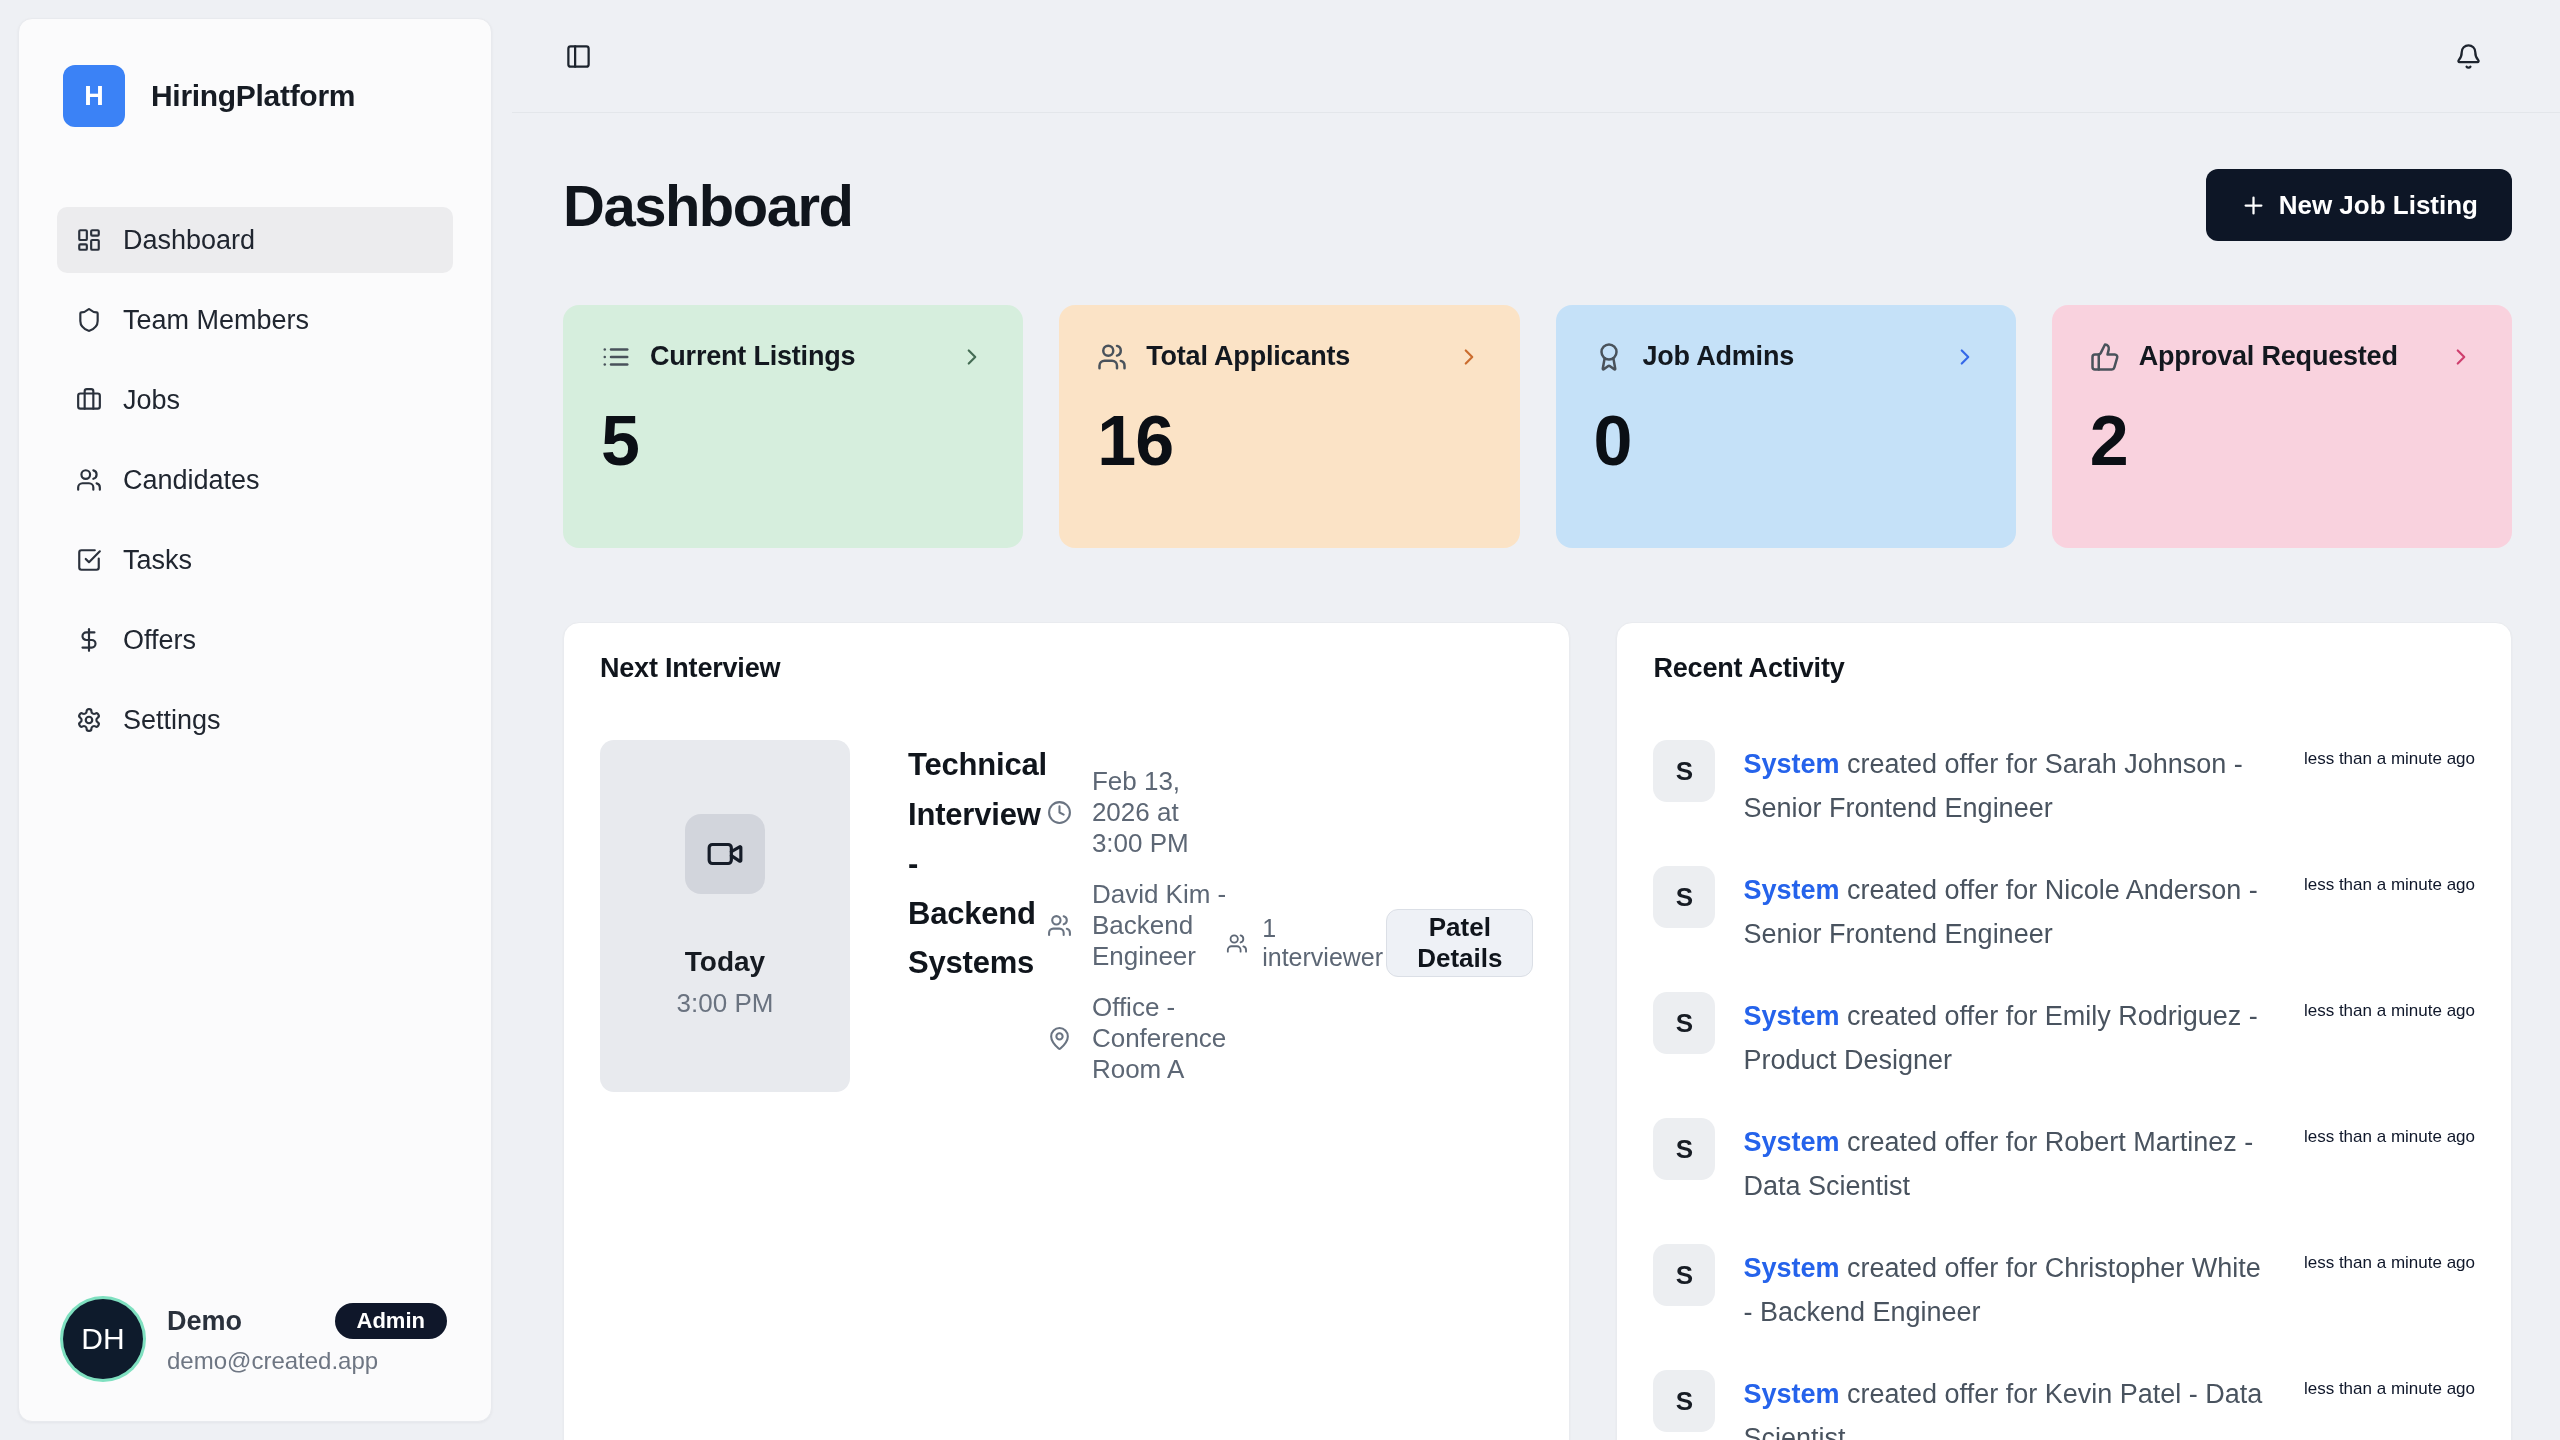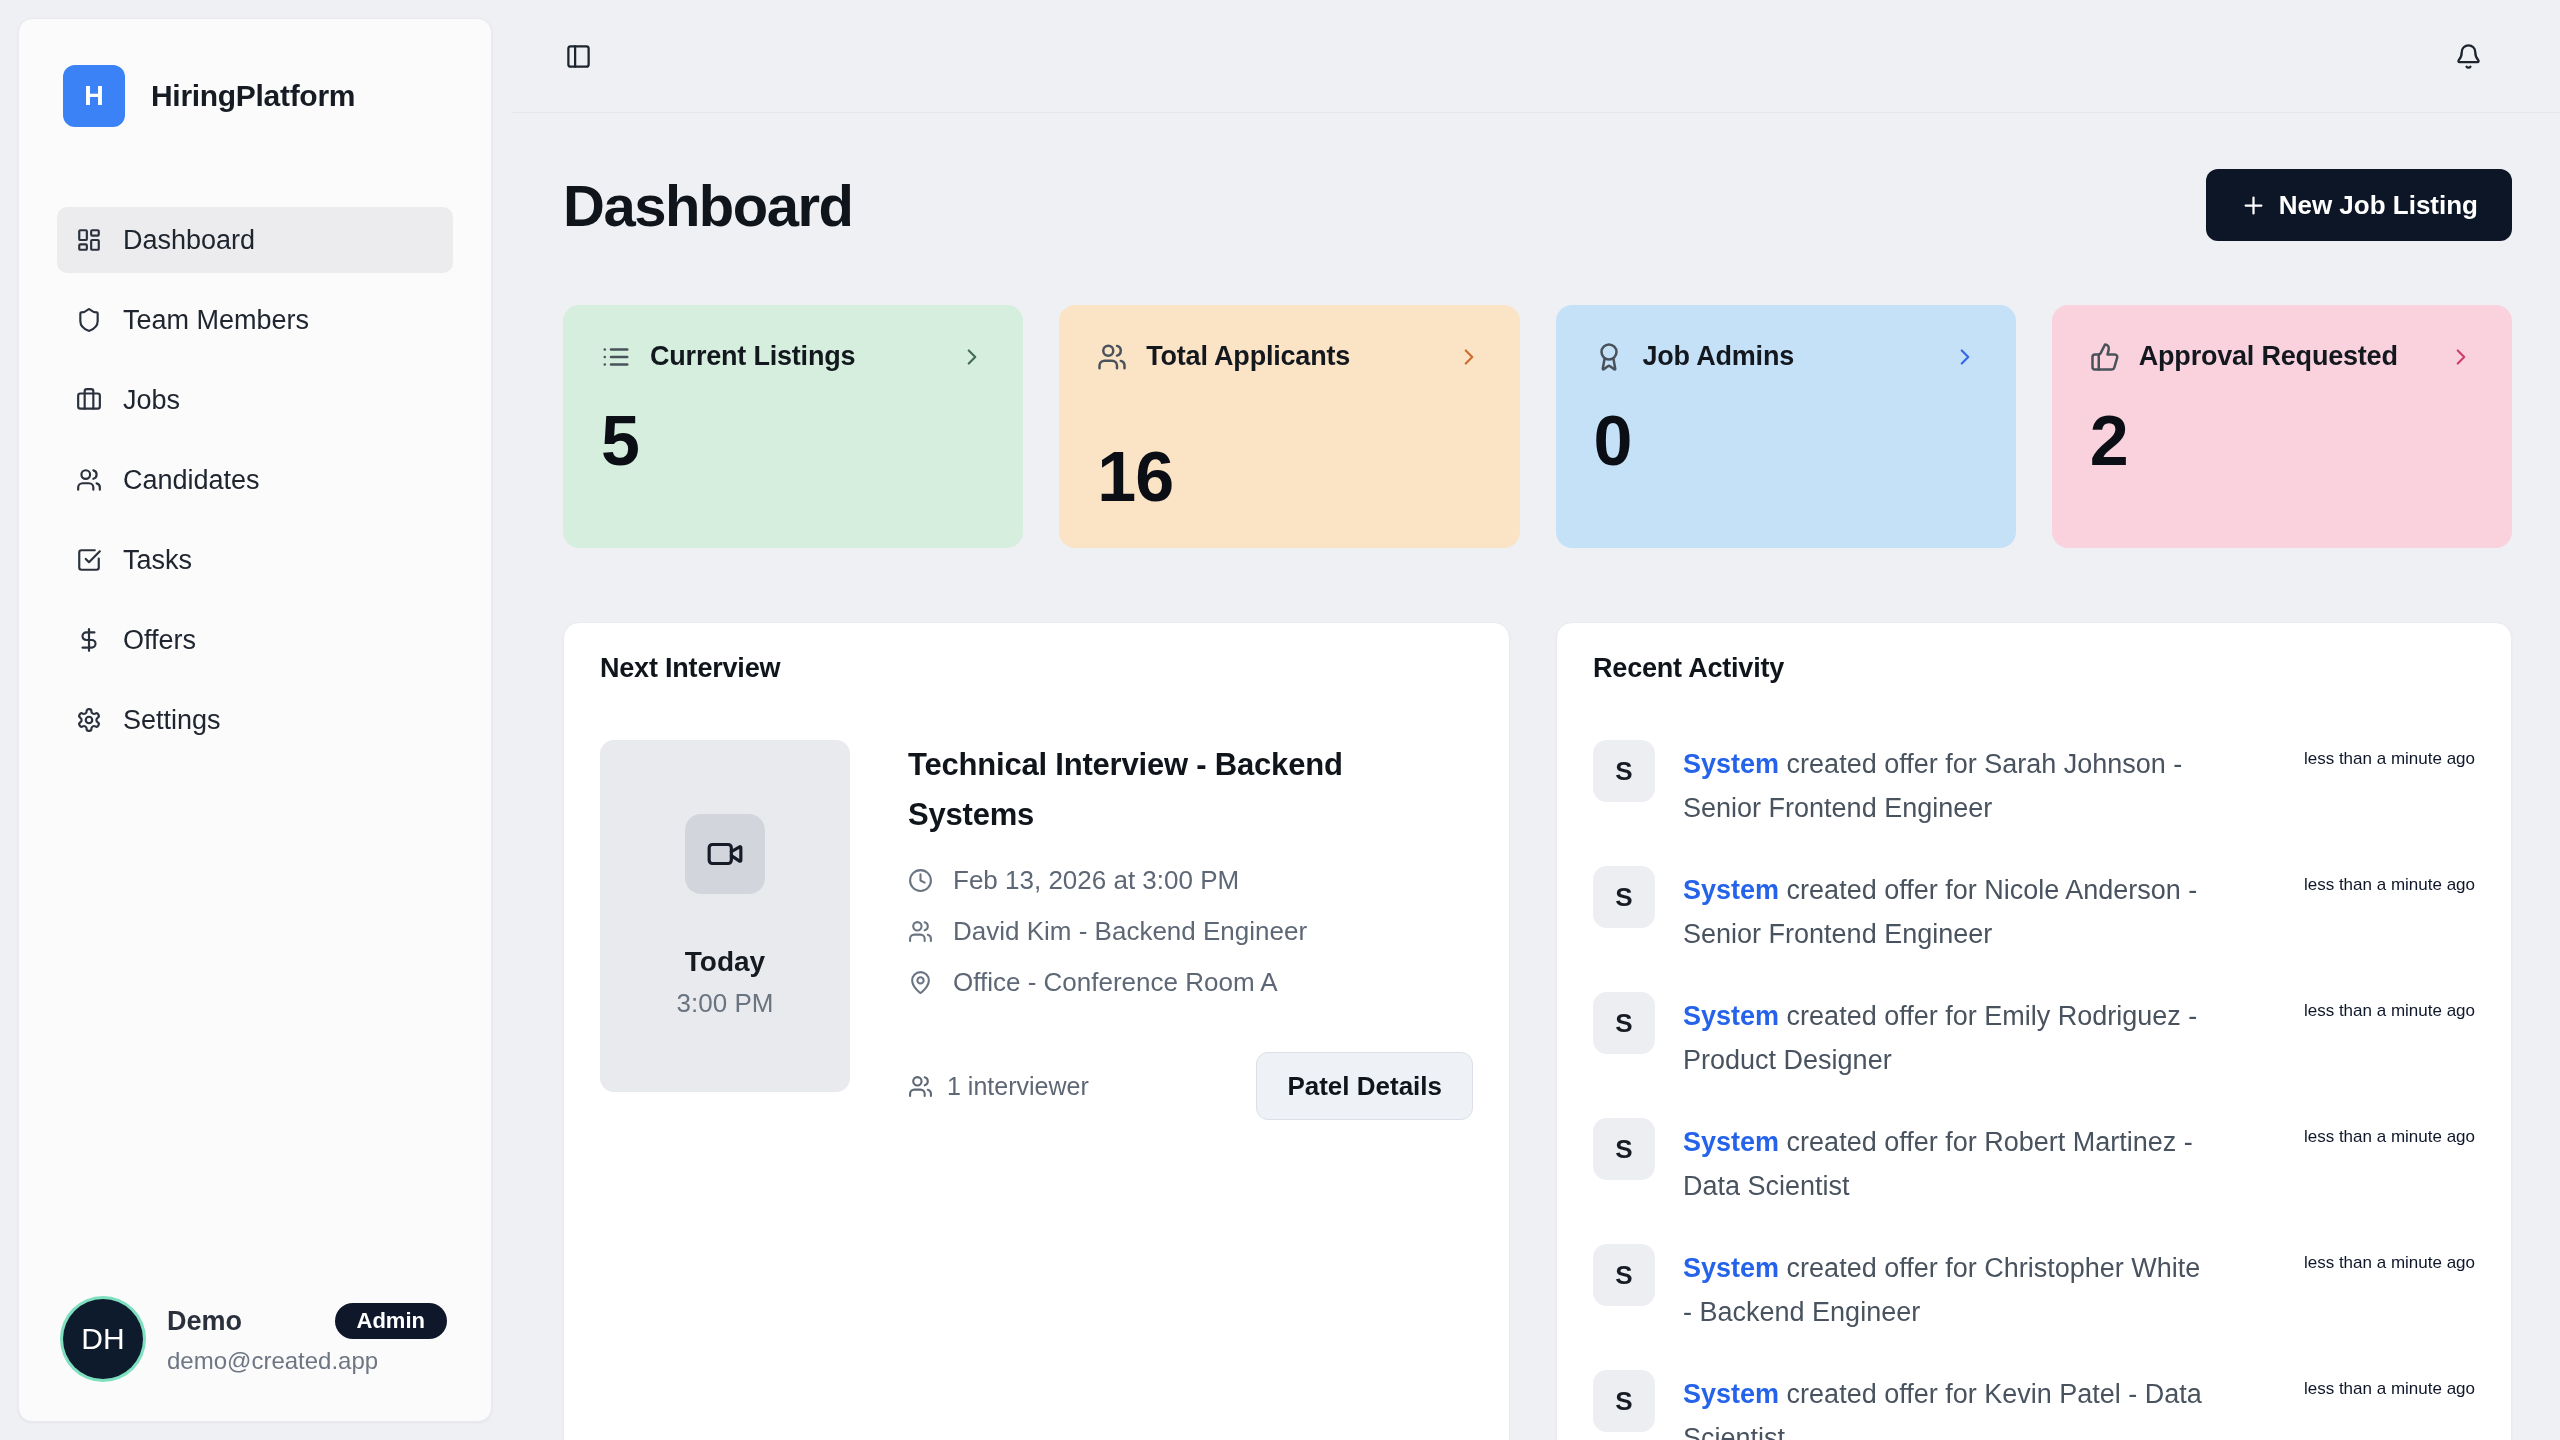--- a/index.html
+++ b/index.html
@@ -97,21 +97,21 @@
     display:flex; flex-direction:column; align-items:center; justify-content:center;
   }
   .ni-icon-box {
     width:80px; height:80px; background:#d2d5dc; border-radius:16px;
     display:flex; align-items:center; justify-content:center; margin-bottom:52px;
   }
   .ni-icon-box .icon { width:38px; height:38px; color:#151c28; }
   .ni-day { font-size:28px; font-weight:700; color:#161b22; }
   .ni-time { font-size:26px; color:#6a7380; margin-top:10px; }
 
-  .ni-right { flex:1; display:flex; flex-direction:column; min-width:0; }
+  .ni-right { flex:1; display:flex; flex-direction:row; min-width:0; }
   .ni-title { font-size:31px; font-weight:700; color:#10151c; line-height:1.6; max-width:500px; letter-spacing:-.2px; }
   .ni-details { margin-top:26px; display:flex; flex-direction:column; gap:20px; }
   .ni-row { display:flex; align-items:center; gap:20px; }
   .ni-row .icon { width:25px; height:25px; color:#6a7482; flex:none; }
   .ni-row-text { font-size:26px; color:#5d6775; }
   .ni-footer { display:flex; align-items:center; justify-content:space-between; margin-top:54px; }
   .ni-count { display:flex; align-items:center; gap:14px; }
   .ni-count .icon { width:25px; height:25px; color:#5d6775; }
   .ni-count-text { font-size:25px; color:#5d6775; }
   .view-details-btn {
@@ -277,21 +277,21 @@
       <span class="stat-label">Current Listings</span>
       <span class="icon stat-arrow" style="color: rgb(69, 108, 84);">
               <svg viewBox="0 0 24 24" fill="none" stroke="currentColor" stroke-width="2" stroke-linecap="round" stroke-linejoin="round">
                 <path d="m9 18 6-6-6-6"></path>
               </svg>
             </span>
     </div>
     <div class="stat-value">5</div>
   </div>
 
-  <div class="stat-card" style="background: rgb(251, 227, 198); justify-content: space-between;">
+  <div class="stat-card" style="background: rgb(251, 227, 198);">
     <div class="stat-top">
       <span class="icon stat-icon">
               <svg viewBox="0 0 24 24" fill="none" stroke="currentColor" stroke-width="2" stroke-linecap="round" stroke-linejoin="round">
                 <path d="M16 21v-2a4 4 0 0 0-4-4H6a4 4 0 0 0-4 4v2"></path>
                 <circle cx="9" cy="7" r="4"></circle>
                 <path d="M22 21v-2a4 4 0 0 0-3-3.87"></path>
                 <path d="M16 3.13a4 4 0 0 1 0 7.75"></path>
               </svg>
             </span>
       <span class="stat-label">Total Applicants</span>

